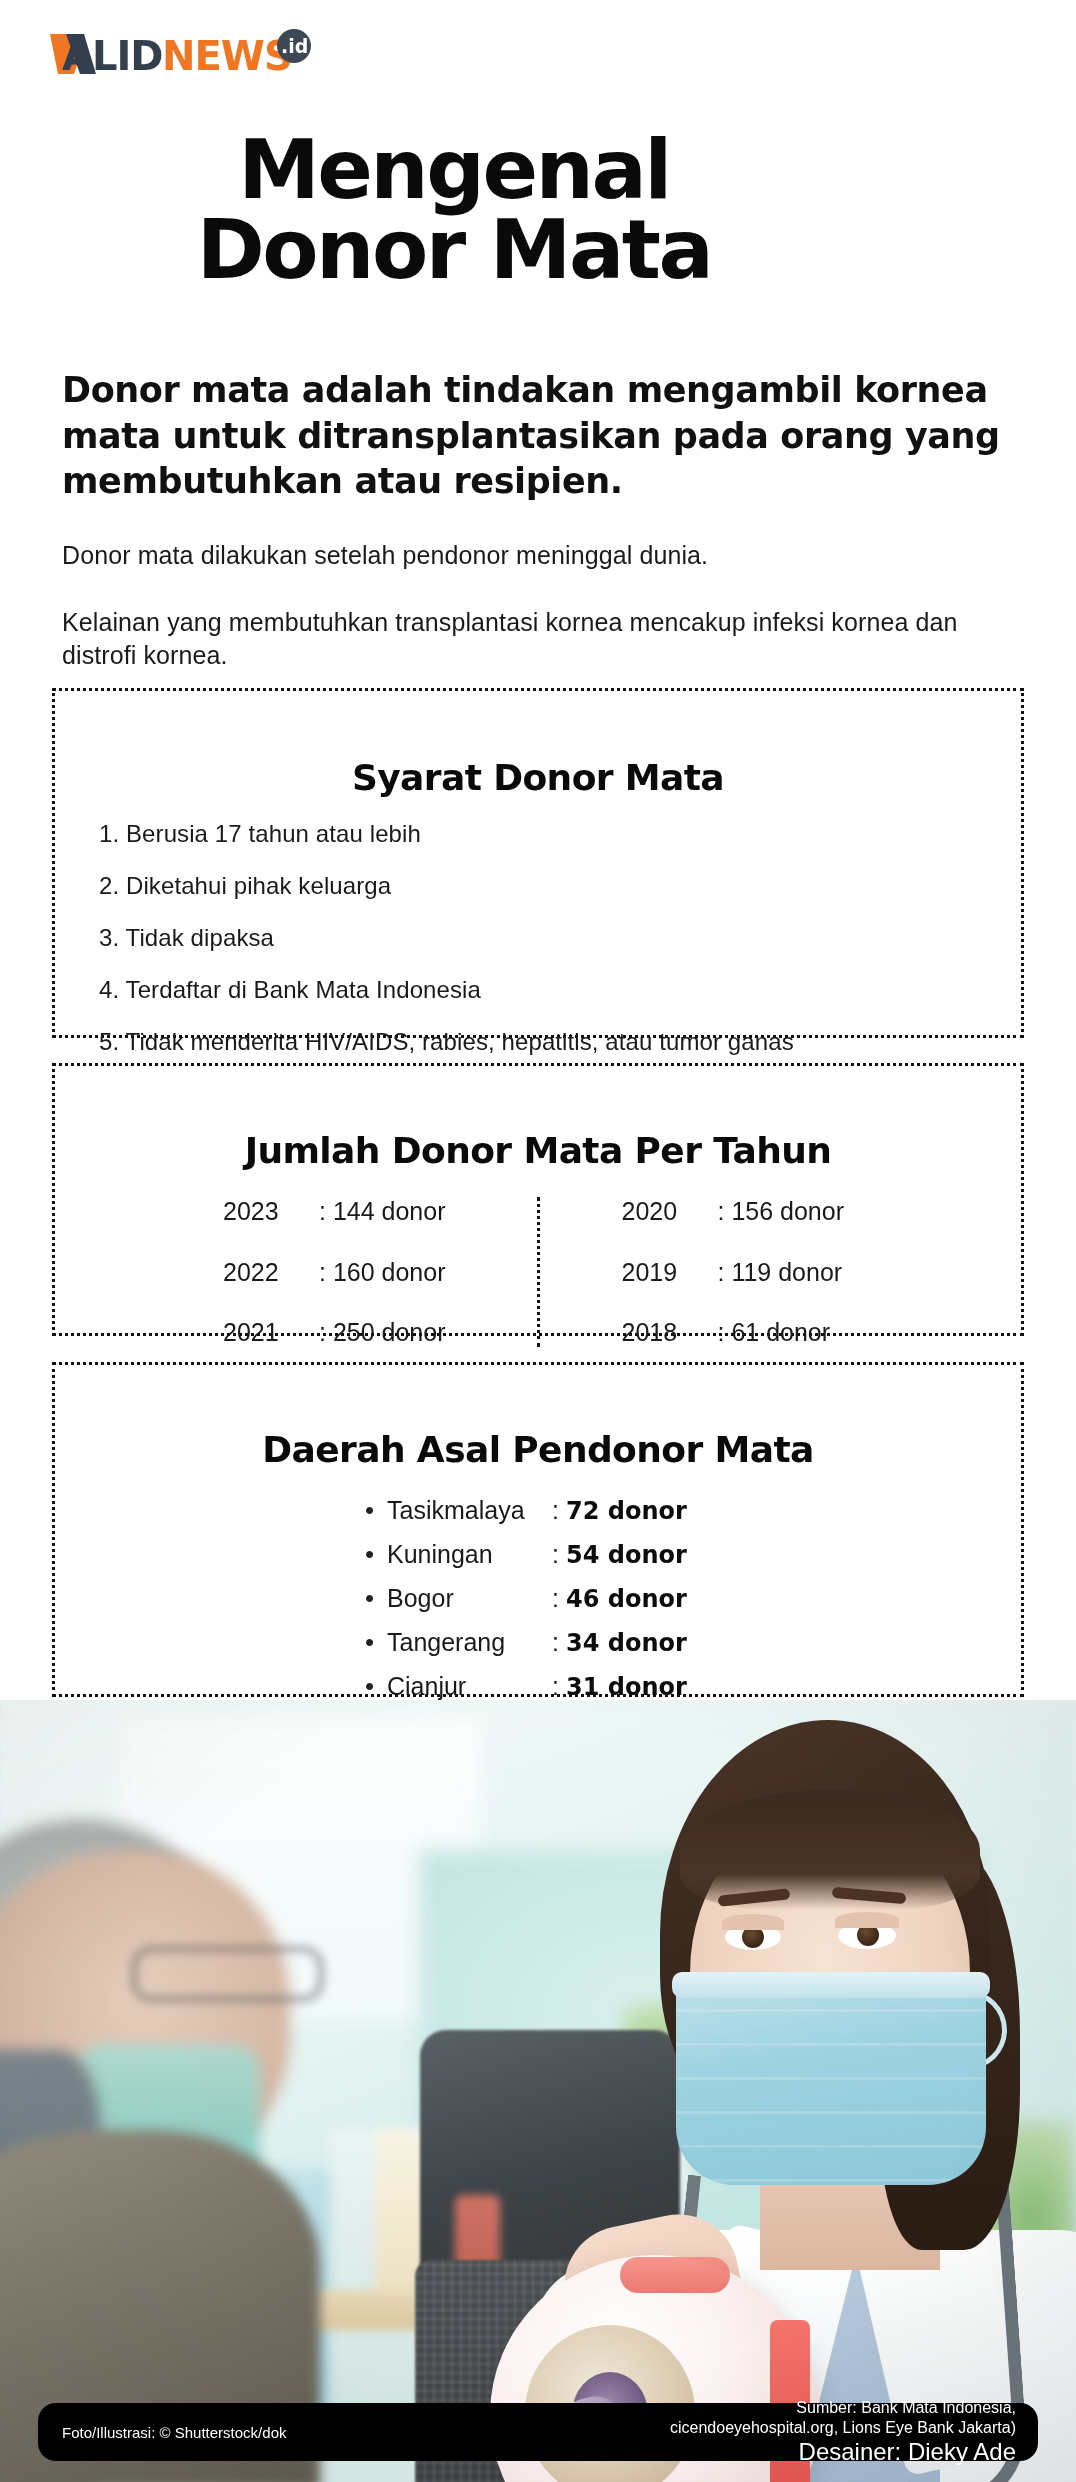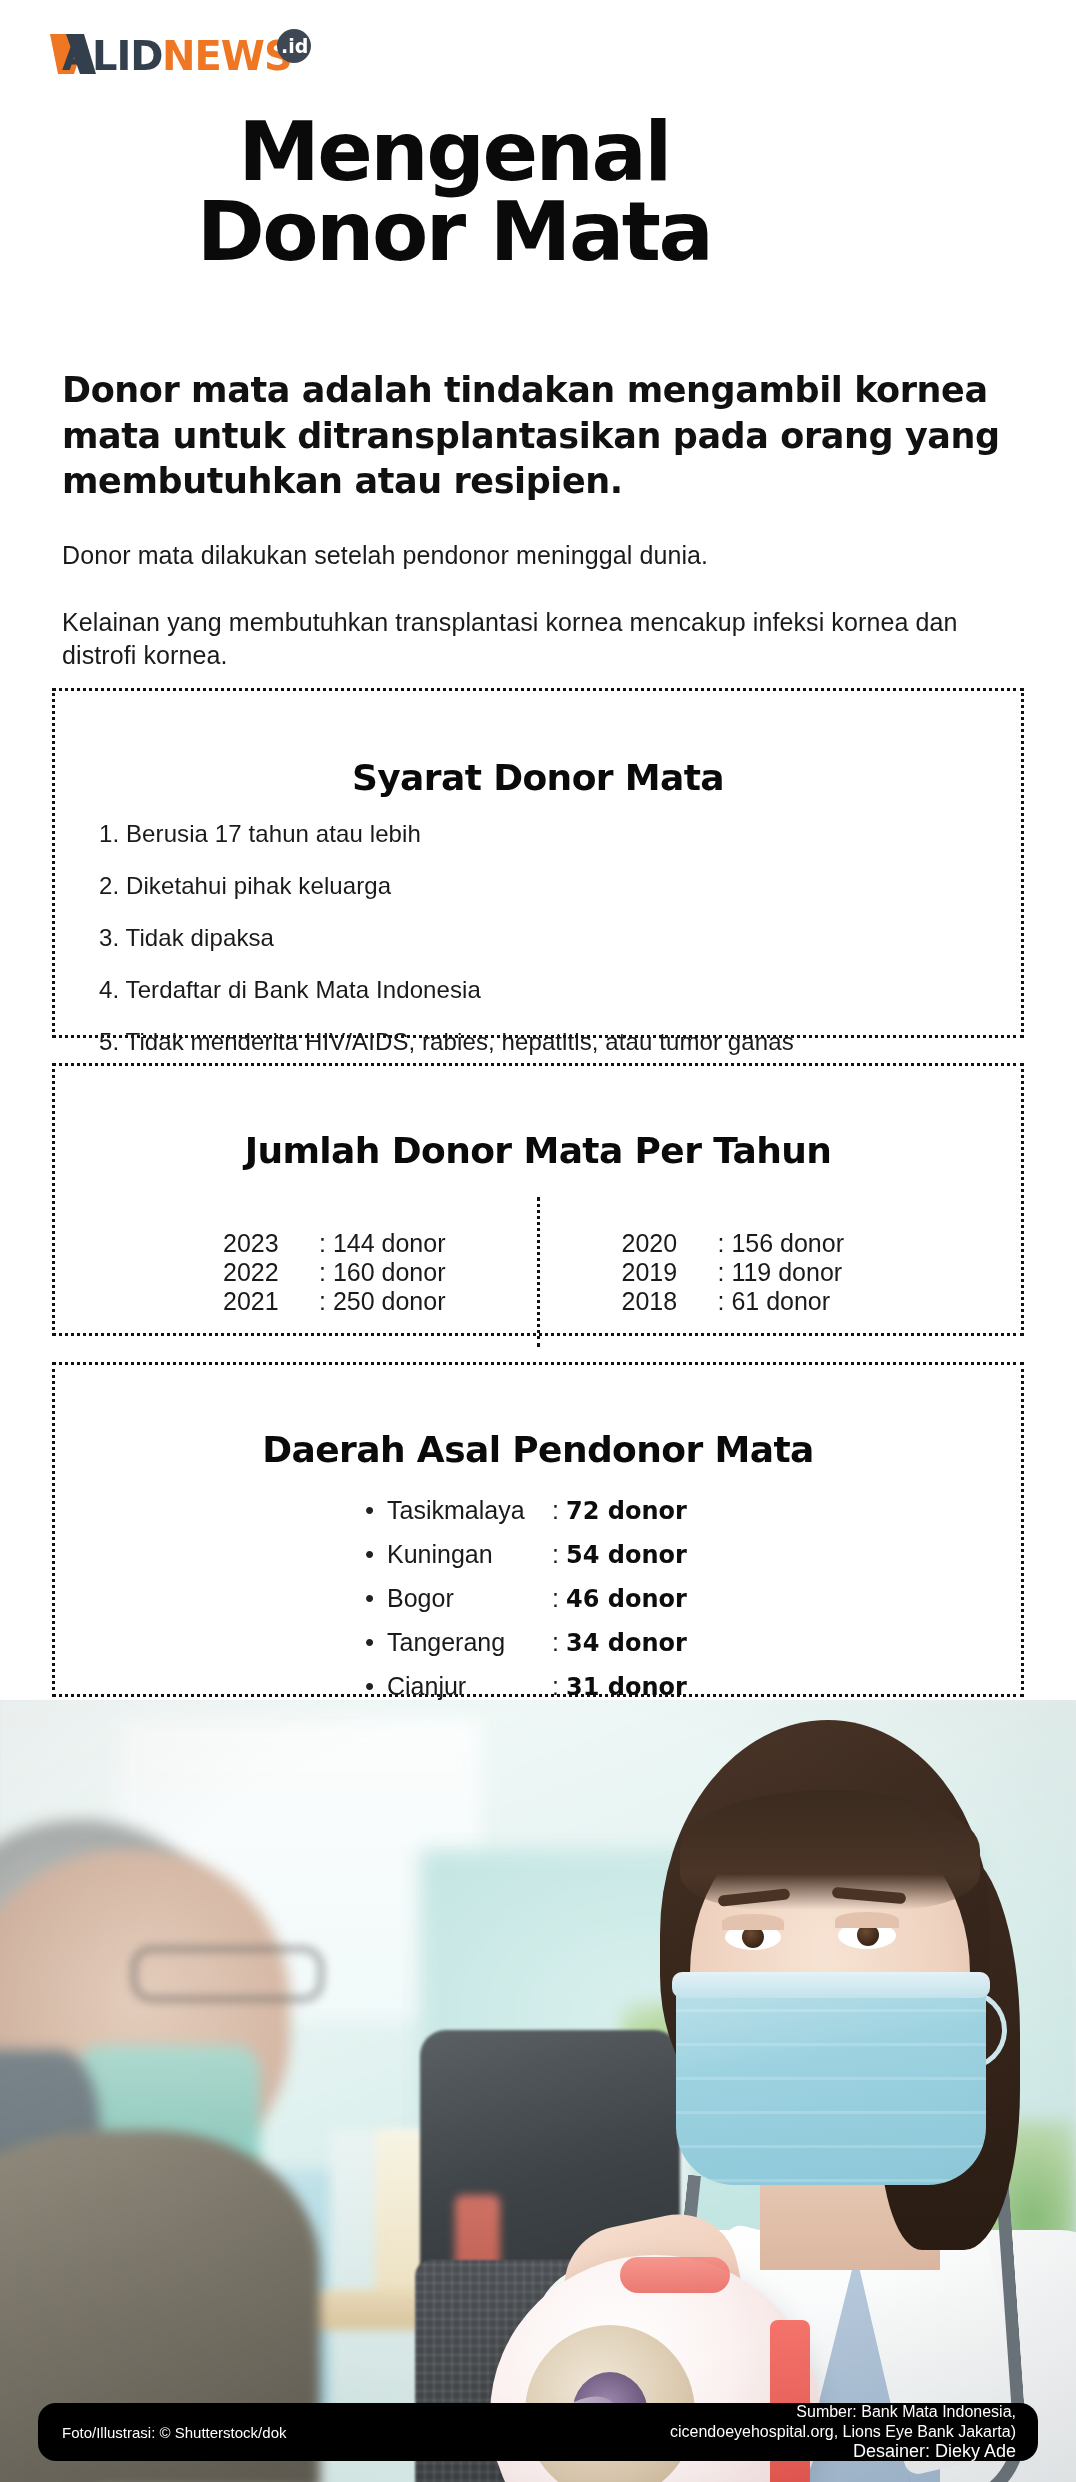--- a/index.html
+++ b/index.html
@@ -10,21 +10,21 @@
     overflow:hidden;
   }
   .page { position:relative; width:1076px; height:2482px; background:#fff; }
 
   
   .logo-wrap { position:absolute; left:44px; top:28px; height:54px; display:flex; align-items:center; }
   .logo-svg { display:block; }
 
   
   .title {
-    position:absolute; left:0; top:112px; width:888px;
+    position:absolute; left:0; top:130px; width:888px;
     text-align:center;
     font-family:"DejaVu Sans", sans-serif;
     font-weight:bold;
     font-size:82px;
     line-height:0.98;
     letter-spacing:-2.5px;
     color:#0a0a0a;
     padding-left:20px;
   }
   .title .l2 { display:block; }
@@ -78,21 +78,21 @@
     padding-left:20px;
     letter-spacing:0.1px;
   }
   .syarat-item:last-child { margin-bottom:0; }
 
   
   #box-tahun { top:1063px; height:273px; padding:20px 0 18px 0; }
   .tahun-grid {
     display:flex; margin-top:26px; height:150px;
   }
-  .tahun-col { flex:1; display:flex; flex-direction:column; justify-content:center; }
+  .tahun-col { flex:1; display:flex; flex-direction:column; justify-content:space-between; }
   .tahun-col.left { border-right:3px dotted #111; padding-right:0; }
   .tahun-row {
     font-family:"Liberation Sans", sans-serif;
     font-size:25px; color:#1a1a1a;
     display:flex;
   }
   .tahun-col.left .tahun-row { padding-left:168px; }
   .tahun-col.right .tahun-row { padding-left:82px; }
   .ty { width:96px; display:inline-block; }
   .tv { display:inline-block; }
@@ -397,21 +397,21 @@
     color:#fff; font-size:15px;
     font-family:"Liberation Sans", sans-serif;
     white-space:nowrap;
   }
   .footer-right {
     position:absolute; right:22px; top:50%; transform:translateY(-50%);
     color:#fff; font-size:16px; line-height:1.22;
     text-align:right;
     font-family:"Liberation Sans", sans-serif;
   }
-  .footer-right .l3 { font-size:18px; }
+  .footer-right .l3 { font-size:24px; }
 </style>
 </head>
 <body>
 
 <div class="page">
 
   <div class="logo-wrap">
     <svg class="logo-svg" width="300" height="54" viewBox="0 0 300 54">
       <path d="M6 6 L24 6 L34 34 L30 46 L14 46 Z" fill="#ef7622"></path>
       <path d="M22 6 L40 6 L52 46 L36 46 Z" fill="#333f4d"></path>

